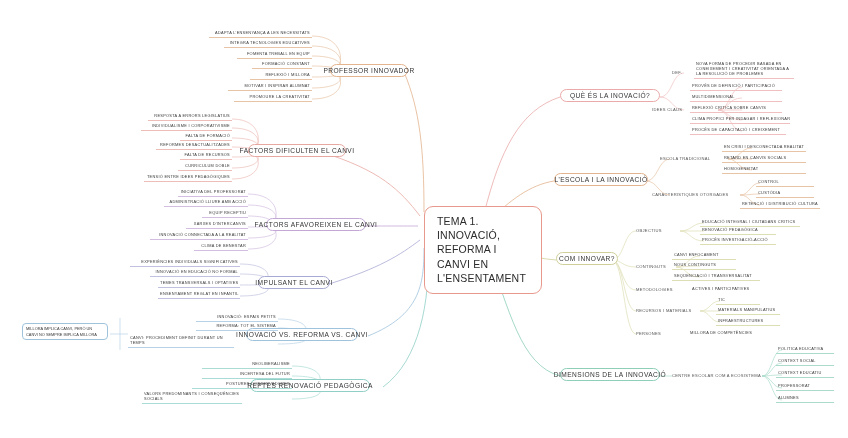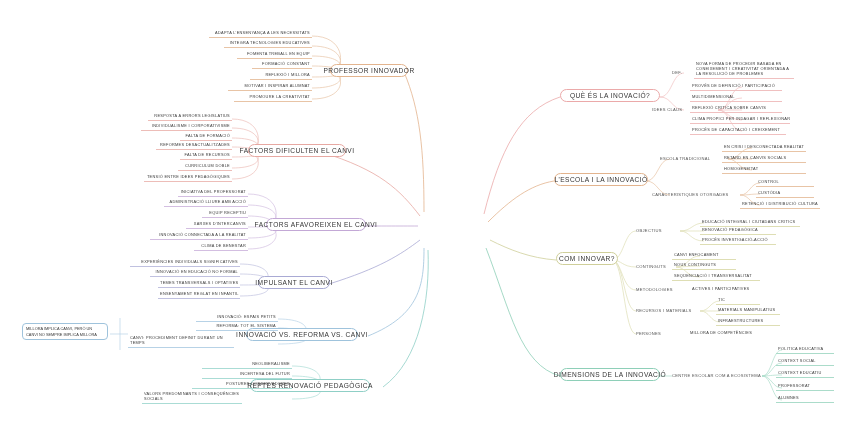--- a/index.html
+++ b/index.html
@@ -203,20 +203,23 @@
     <g fill="none" stroke="#abdcca" stroke-width="0.7">
       <path d="M660 376 L 672 376"></path>
       <path d="M762 376 C 772 376, 772 350, 782 350"></path>
       <path d="M762 376 C 772 376, 772 363, 782 363"></path>
       <path d="M762 376 C 770 376, 770 375, 782 375"></path>
       <path d="M762 376 C 772 376, 772 388, 782 388"></path>
       <path d="M762 376 C 772 376, 772 400, 782 400"></path>
     </g>
   </svg>
 
+  <div class="node root" style="left:424px;top:206px;width:118px;">TEMA 1. INNOVACIÓ,
+REFORMA I CANVI EN
+L'ENSENTAMENT</div>
 
   <div class="c-orange">
     <div class="node main" style="left:330px;top:64px;width:78px;">PROFESSOR INNOVADOR</div>
     <div class="node leaf u" style="left:209px;top:31px;width:103px;text-align:right;">ADAPTA L'ENSENYANÇA A LES NECESSITATS</div>
     <div class="node leaf u" style="left:224px;top:41px;width:88px;text-align:right;">INTEGRA TECNOLOGIES EDUCATIVES</div>
     <div class="node leaf u" style="left:237px;top:52px;width:75px;text-align:right;">FOMENTA TREBALL EN EQUIP</div>
     <div class="node leaf u" style="left:252px;top:62px;width:60px;text-align:right;">FORMACIÓ CONSTANT</div>
     <div class="node leaf u" style="left:250px;top:73px;width:62px;text-align:right;">REFLEXIÓ I MILLORA</div>
     <div class="node leaf u" style="left:228px;top:84px;width:84px;text-align:right;">MOTIVAR I INSPIRAR ALUMNAT</div>
     <div class="node leaf u" style="left:234px;top:95px;width:78px;text-align:right;">PROMOURE LA CREATIVITAT</div>

